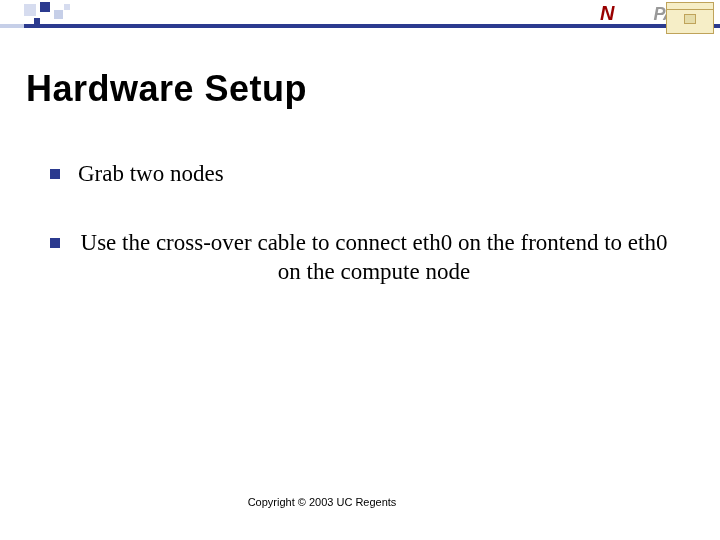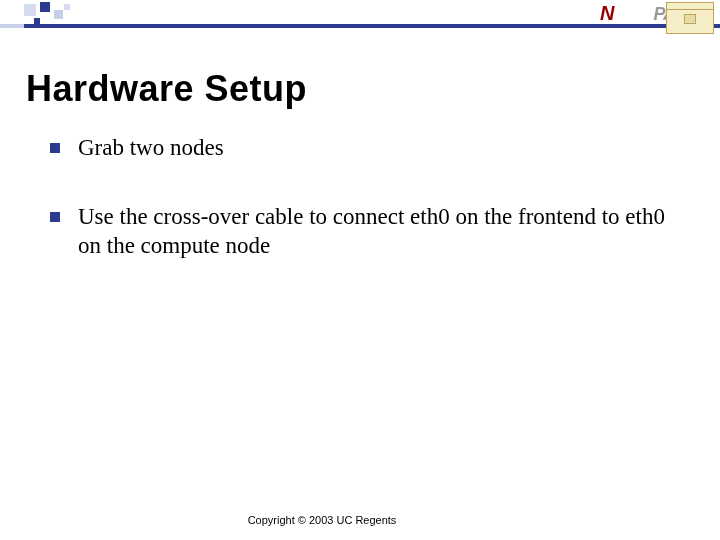--- a/index.html
+++ b/index.html
@@ -14,25 +14,25 @@
   .sq.c { left: 54px; top: 10px; width: 9px; height: 9px; background: #c6cfe8; }
   .sq.d { left: 34px; top: 18px; width: 6px; height: 6px; }
   .sq.e { left: 64px; top: 4px; width: 6px; height: 6px; background: #d6dcef; }
   .logo-npaci { position: absolute; top: 2px; right: 64px; width: 56px; height: 24px; font-family: Arial, sans-serif; font-weight: bold; font-style: italic; letter-spacing: -1px; }
   .logo-npaci .n { color: #900; font-size: 20px; }
   .logo-npaci .rest { color: #999; font-size: 18px; margin-left: 40px; }
   .logo-sdsc { position: absolute; top: 2px; right: 6px; width: 48px; height: 32px; border: 1px solid #bfa35a; background: #f6eec7; }
   .logo-sdsc .row { height: 1px; background: #bfa35a; margin-top: 6px; }
   .logo-sdsc .chip { width: 12px; height: 10px; background: #e5dca9; border: 1px solid #bfa35a; margin: 4px auto 0 auto; }
   .title { position: absolute; left: 26px; top: 68px; font-family: Arial, "Helvetica Neue", sans-serif; font-weight: 900; font-size: 36px; letter-spacing: 0.5px; }
-  .content { position: absolute; left: 50px; top: 134px; width: 620px; }
+  .content { position: absolute; left: 50px; top: 160px; width: 620px; text-align: center; }
   .item { display: flex; align-items: flex-start; margin-bottom: 40px; }
   .bullet { width: 10px; height: 10px; background: #2b3a8f; flex: 0 0 10px; margin-top: 9px; margin-right: 18px; }
   .text { font-size: 23px; line-height: 1.25; }
-  .footer { position: absolute; left: 0; width: 644px; bottom: 14px; text-align: center; font-family: Arial, sans-serif; font-size: 11px; color: #000; }
+  .footer { position: absolute; left: 0; width: 644px; bottom: 32px; text-align: center; font-family: Arial, sans-serif; font-size: 11px; color: #000; }
 </style>
 </head>
 <body>
 
 <div class="slide">
 
   <div class="deco-top">
     <div class="accent-bar"></div>
     <div class="sq a"></div>
     <div class="sq b"></div>

